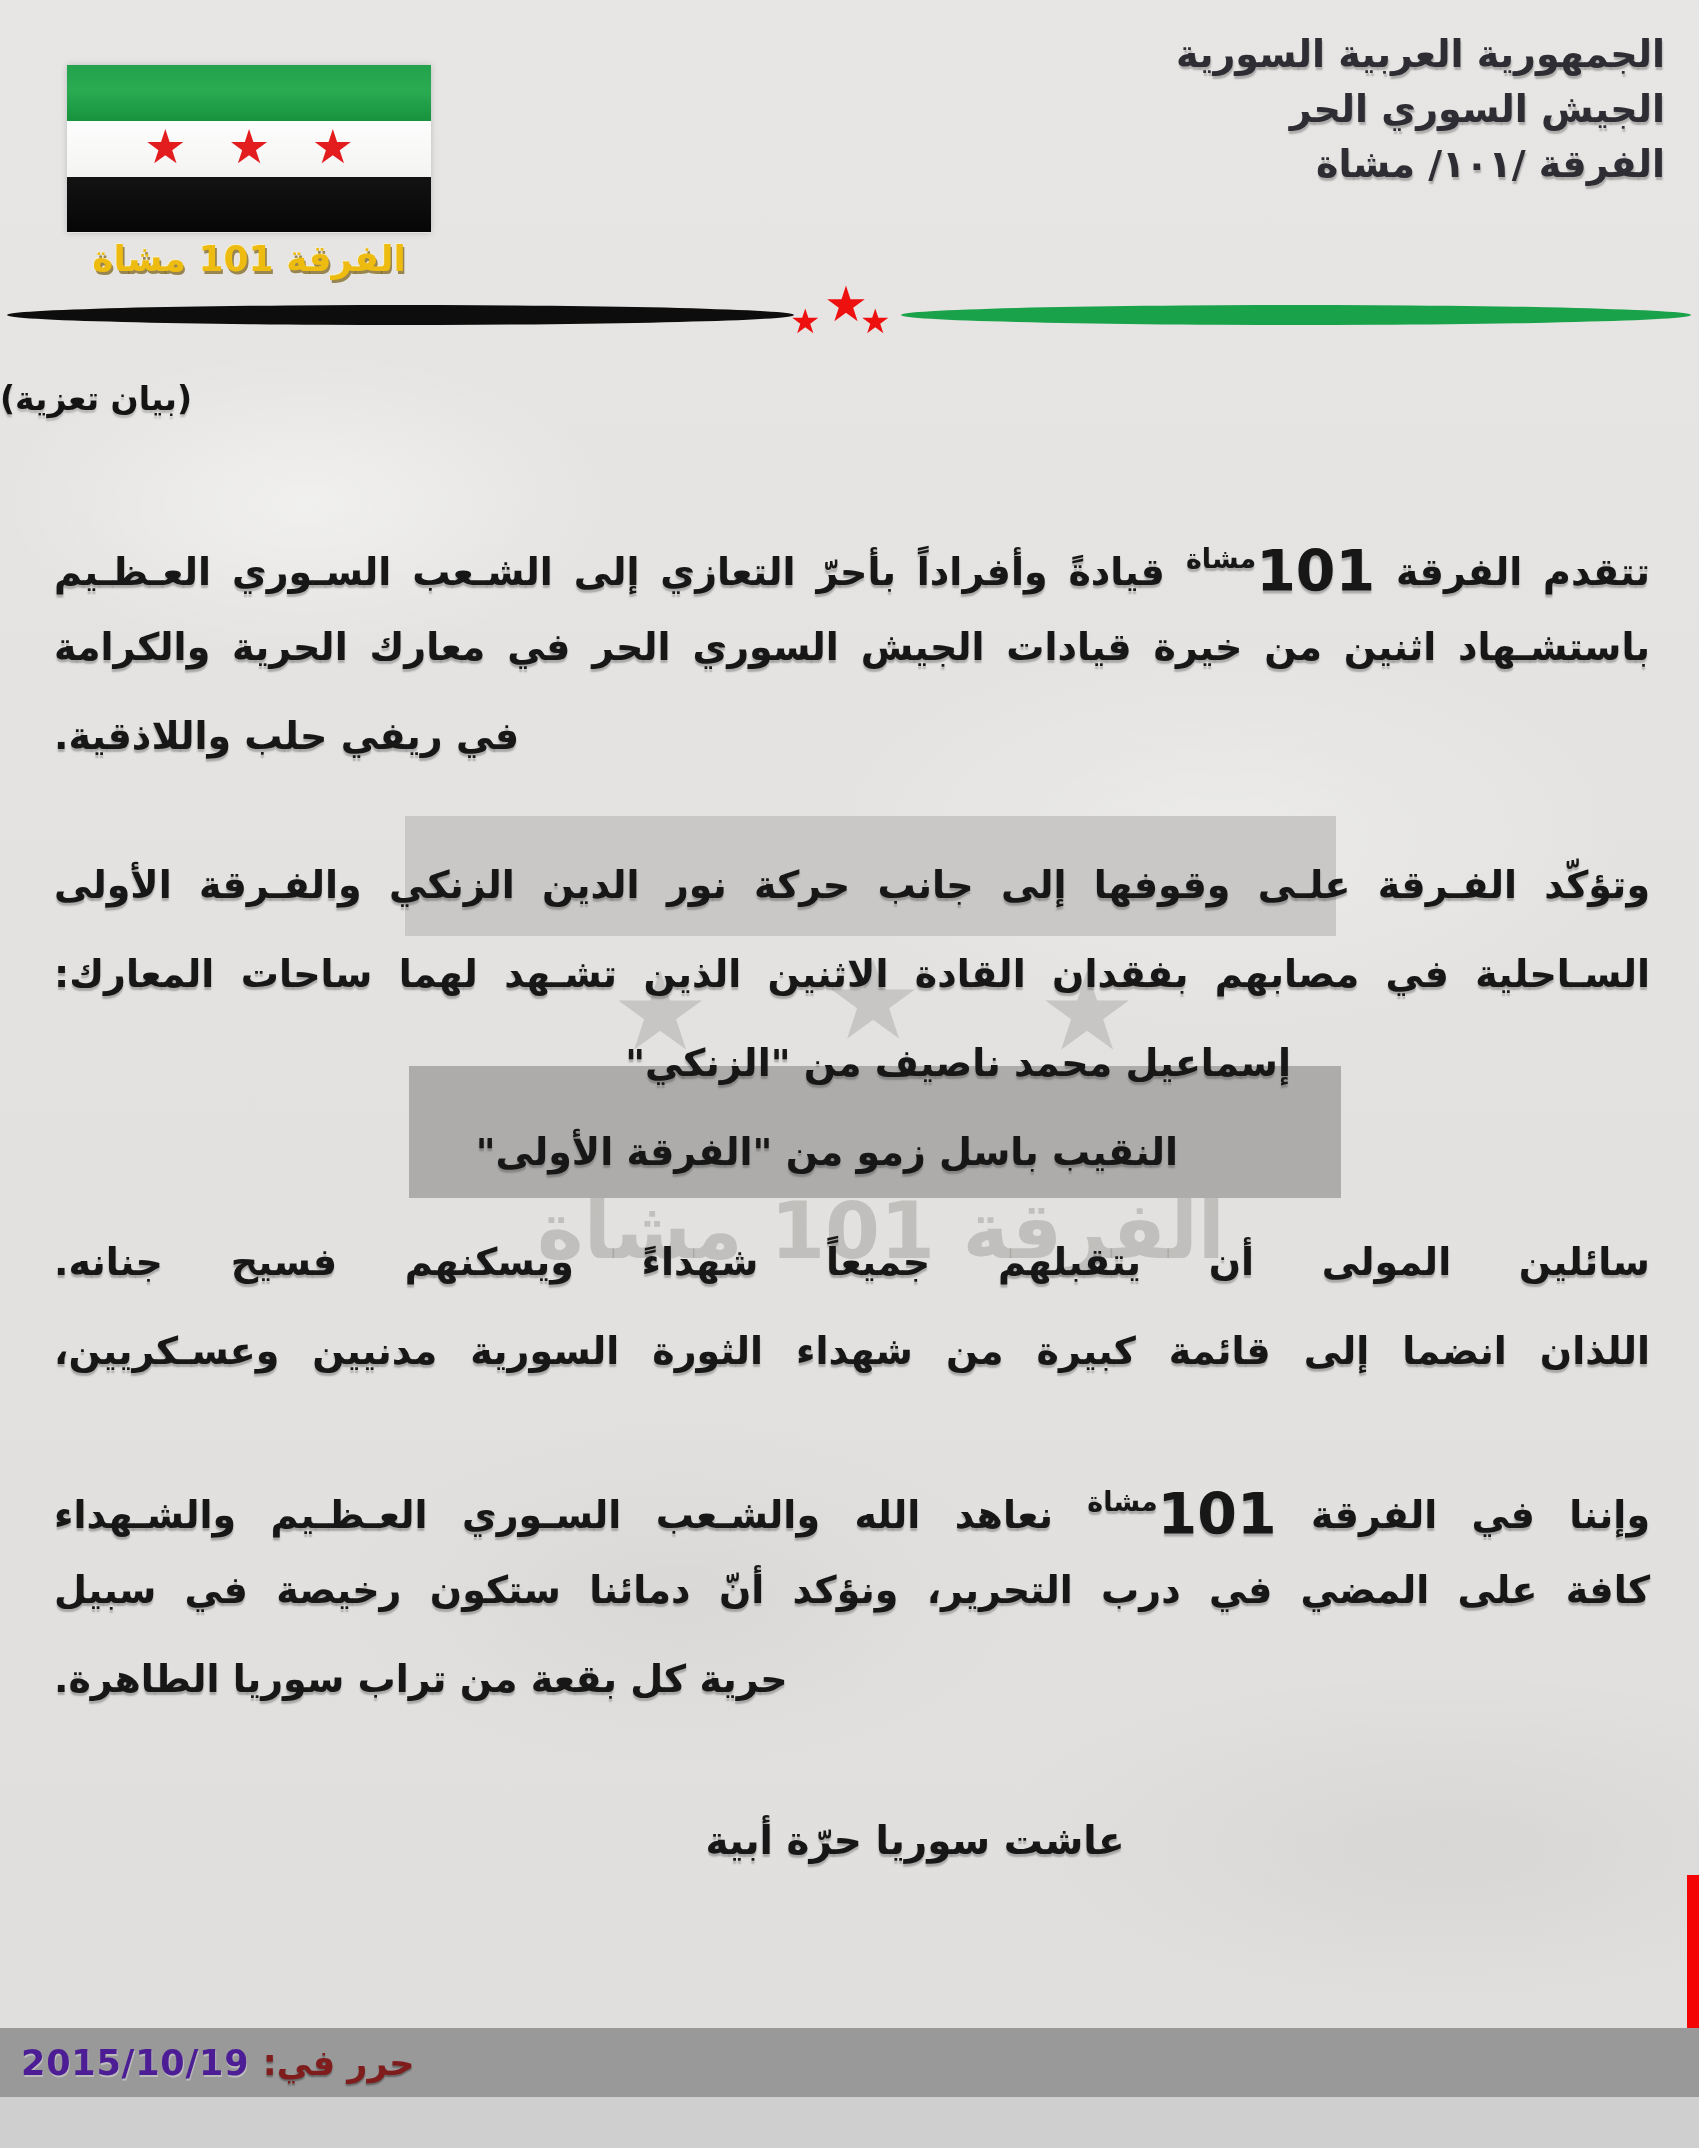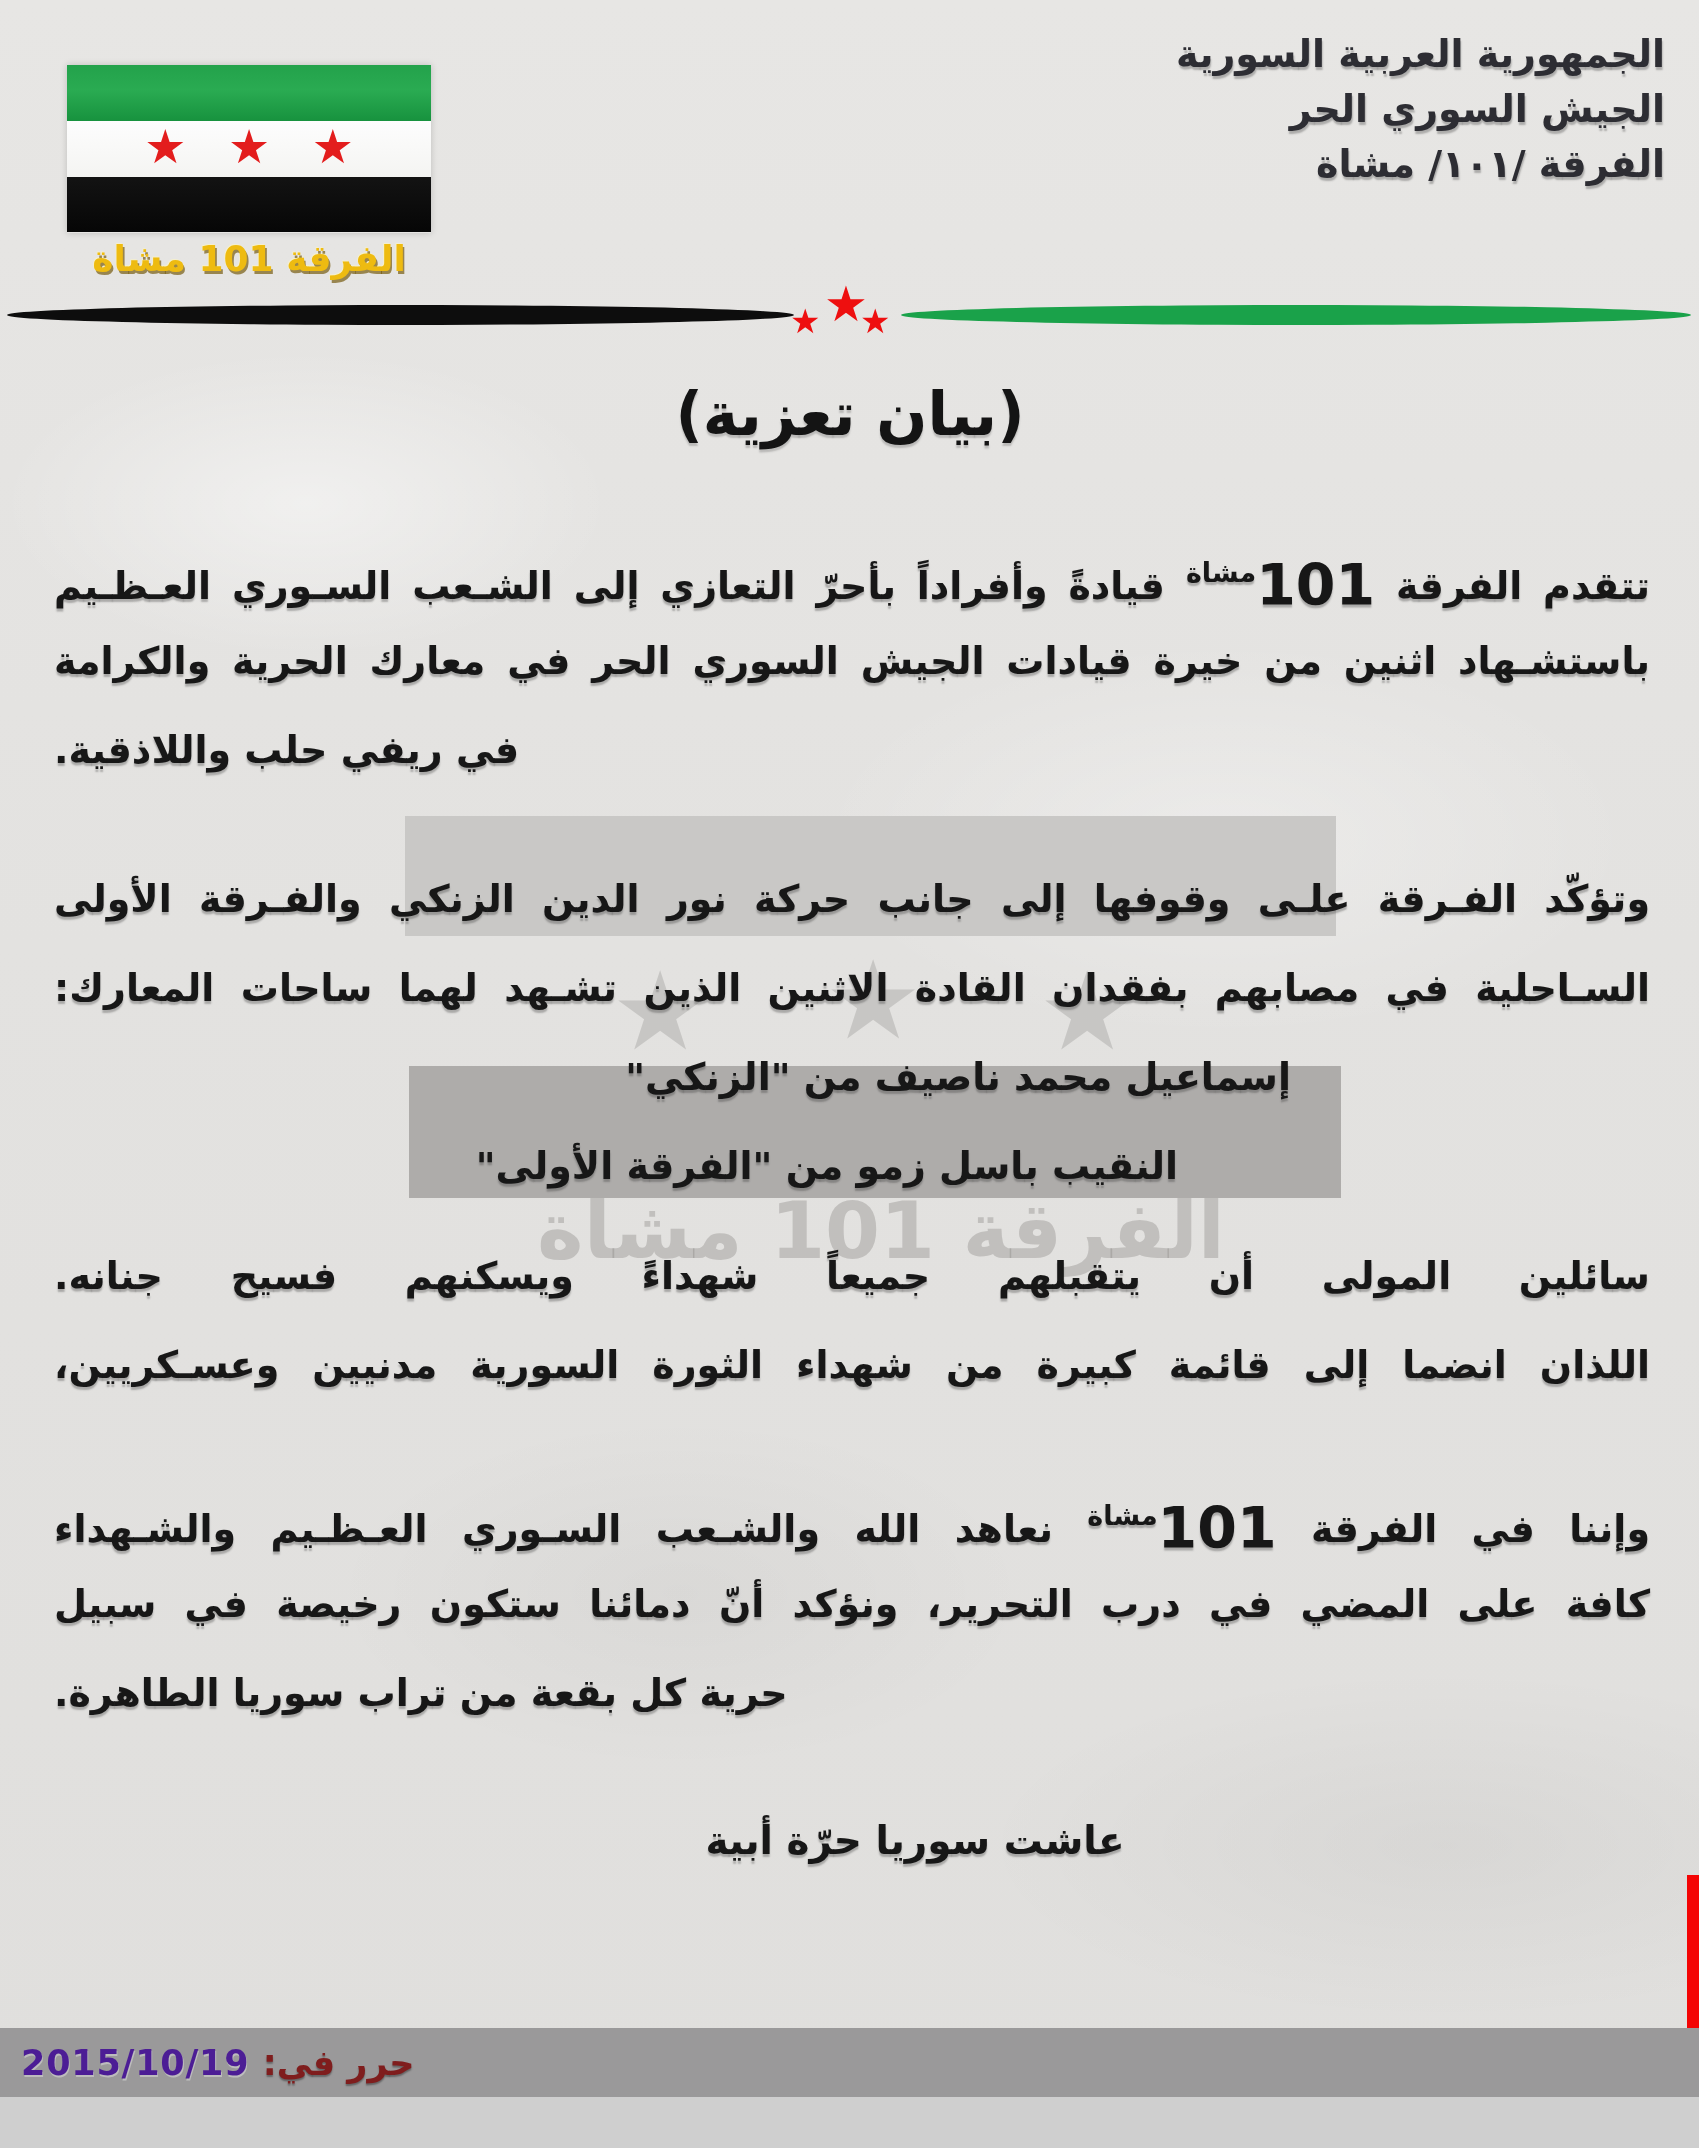--- a/index.html
+++ b/index.html
@@ -49,35 +49,35 @@
   .div-black{position:absolute;left:6.7px;top:305px;width:787px;height:20px;
              background:#0d0d0d;border-radius:50%;}
   .div-green{position:absolute;left:901px;top:305px;width:790px;height:20px;
              background:#1aa24a;border-radius:50%;}
   .div-star{position:absolute;color:#ee0f0f;line-height:1;}
   .ds-big{left:824px;top:280px;font-size:49px;}
   .ds-left{left:790px;top:304px;font-size:34px;}
   .ds-right{left:860px;top:304px;font-size:34px;}
 
   
-  .doc-title{position:absolute;top:379px;left:0;width:100%;text-align:center;direction:rtl;
-    font-size:60px;font-weight:bold;color:#141414;z-index:3;
+  .doc-title{position:absolute;top:379px;left:0;width:100%;text-align:left;direction:rtl;
+    font-size:33px;font-weight:bold;color:#141414;z-index:3;
     text-shadow:0 2.5px 1.7px rgba(60,60,60,.25);}
 
   
   .wm{position:absolute;z-index:1;}
   .wm-band-top{left:405px;top:816px;width:931px;height:120px;background:#c9c8c6;}
   .wm-band-bottom{left:409px;top:1066px;width:932px;height:132px;background:#aeacaa;}
   .wm-star{position:absolute;font-size:109px;line-height:1;color:#c7c6c4;transform:translate(-50%,0);}
   .ws1{left:660px;top:957px;} .ws2{left:873px;top:946px;} .ws3{left:1087px;top:957px;}
   .wm-text{left:470px;top:1185px;width:822px;text-align:center;direction:rtl;
     font-size:79px;font-weight:bold;color:rgba(128,125,122,.34);letter-spacing:1.7px;}
 
   
-  .body-wrap{position:absolute;inset:0;z-index:2;margin-top:14px;}
+  .body-wrap{position:absolute;inset:0;z-index:2;}
   .para{position:absolute;left:54px;right:50px;direction:rtl;}
   .para-0{top:514px;} .para-1{top:841px;} .para-2{top:1218px;} .para-3{top:1457px;}
   .body-line{
     line-height:89px;height:89px;
     font-size:38px;font-weight:bold;color:#171717;
     text-shadow:0 3.4px 1.7px rgba(50,50,50,.32);
   }
   .l-justify{text-align:justify;text-align-last:justify;-moz-text-align-last:justify;}
   .l-right-indent{text-align:left;padding-left:0;padding-right:81px;}
   .l-center{text-align:left;}

